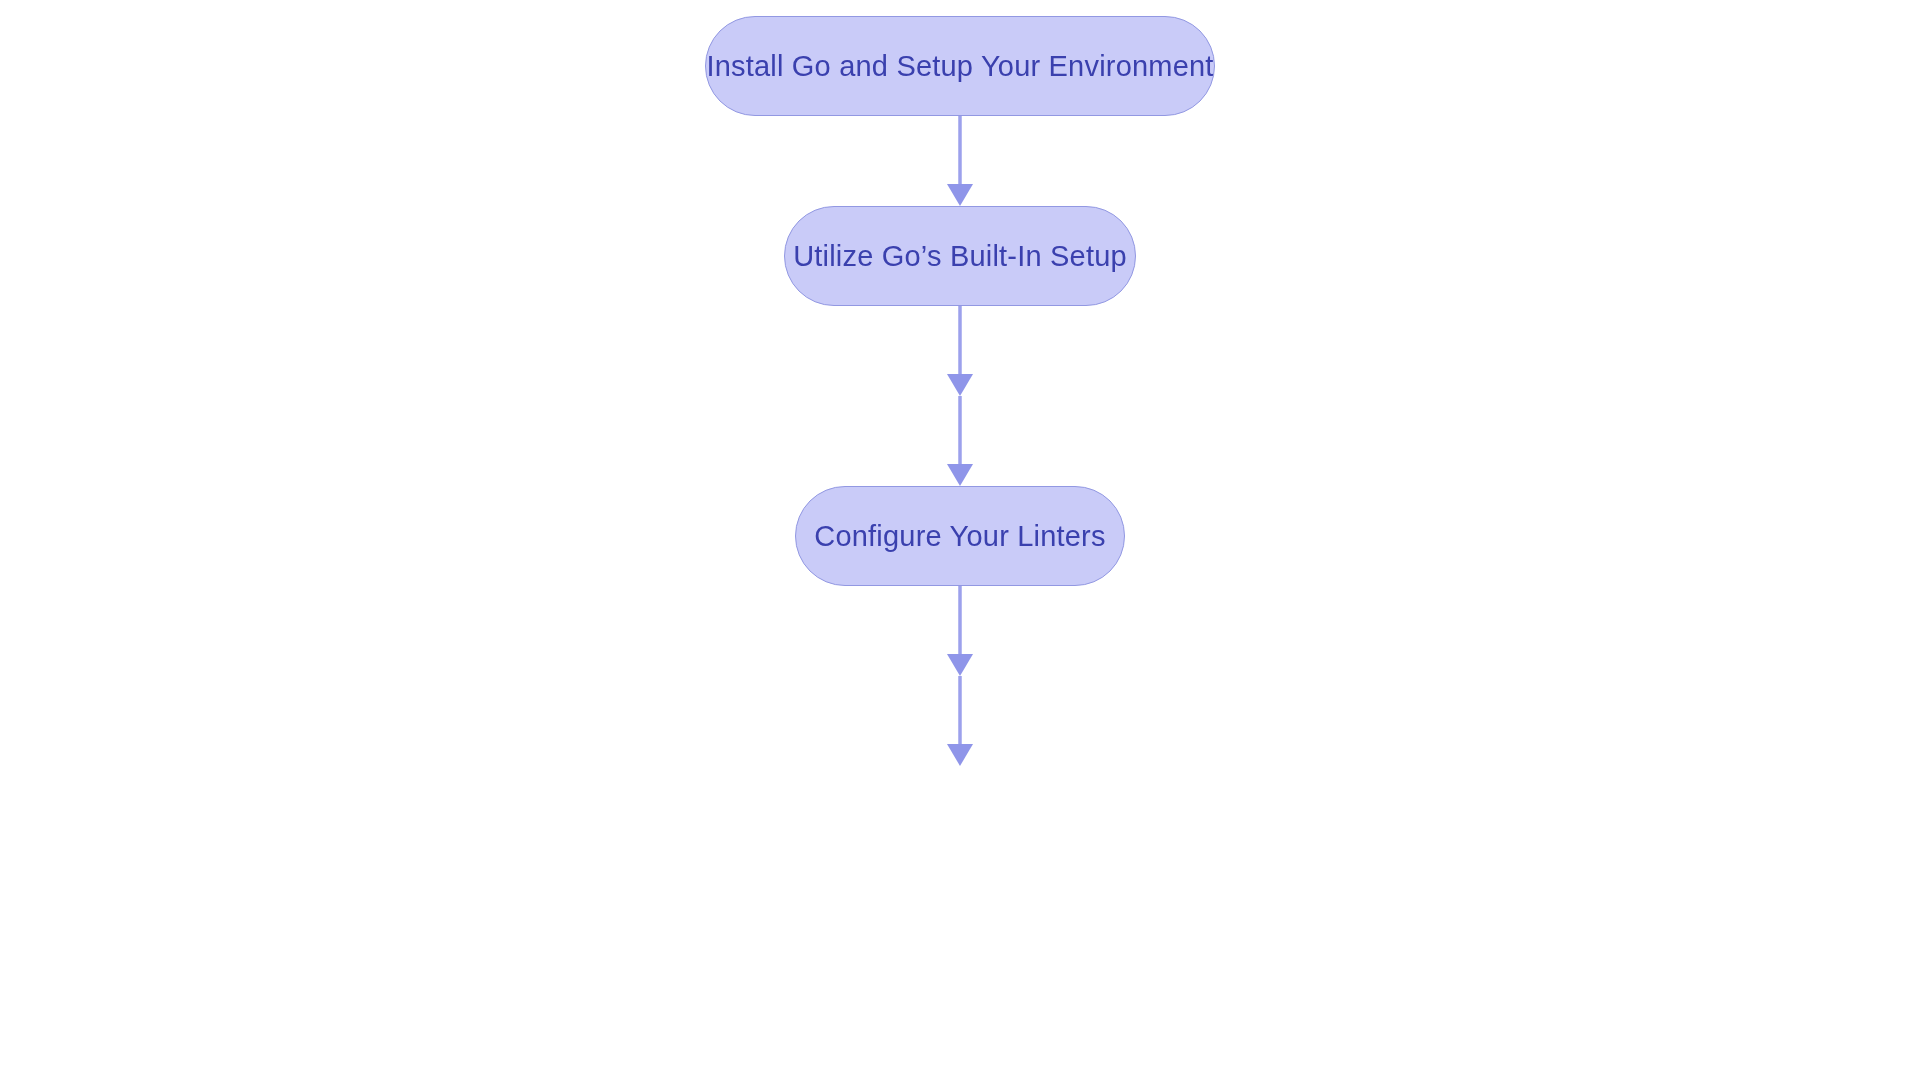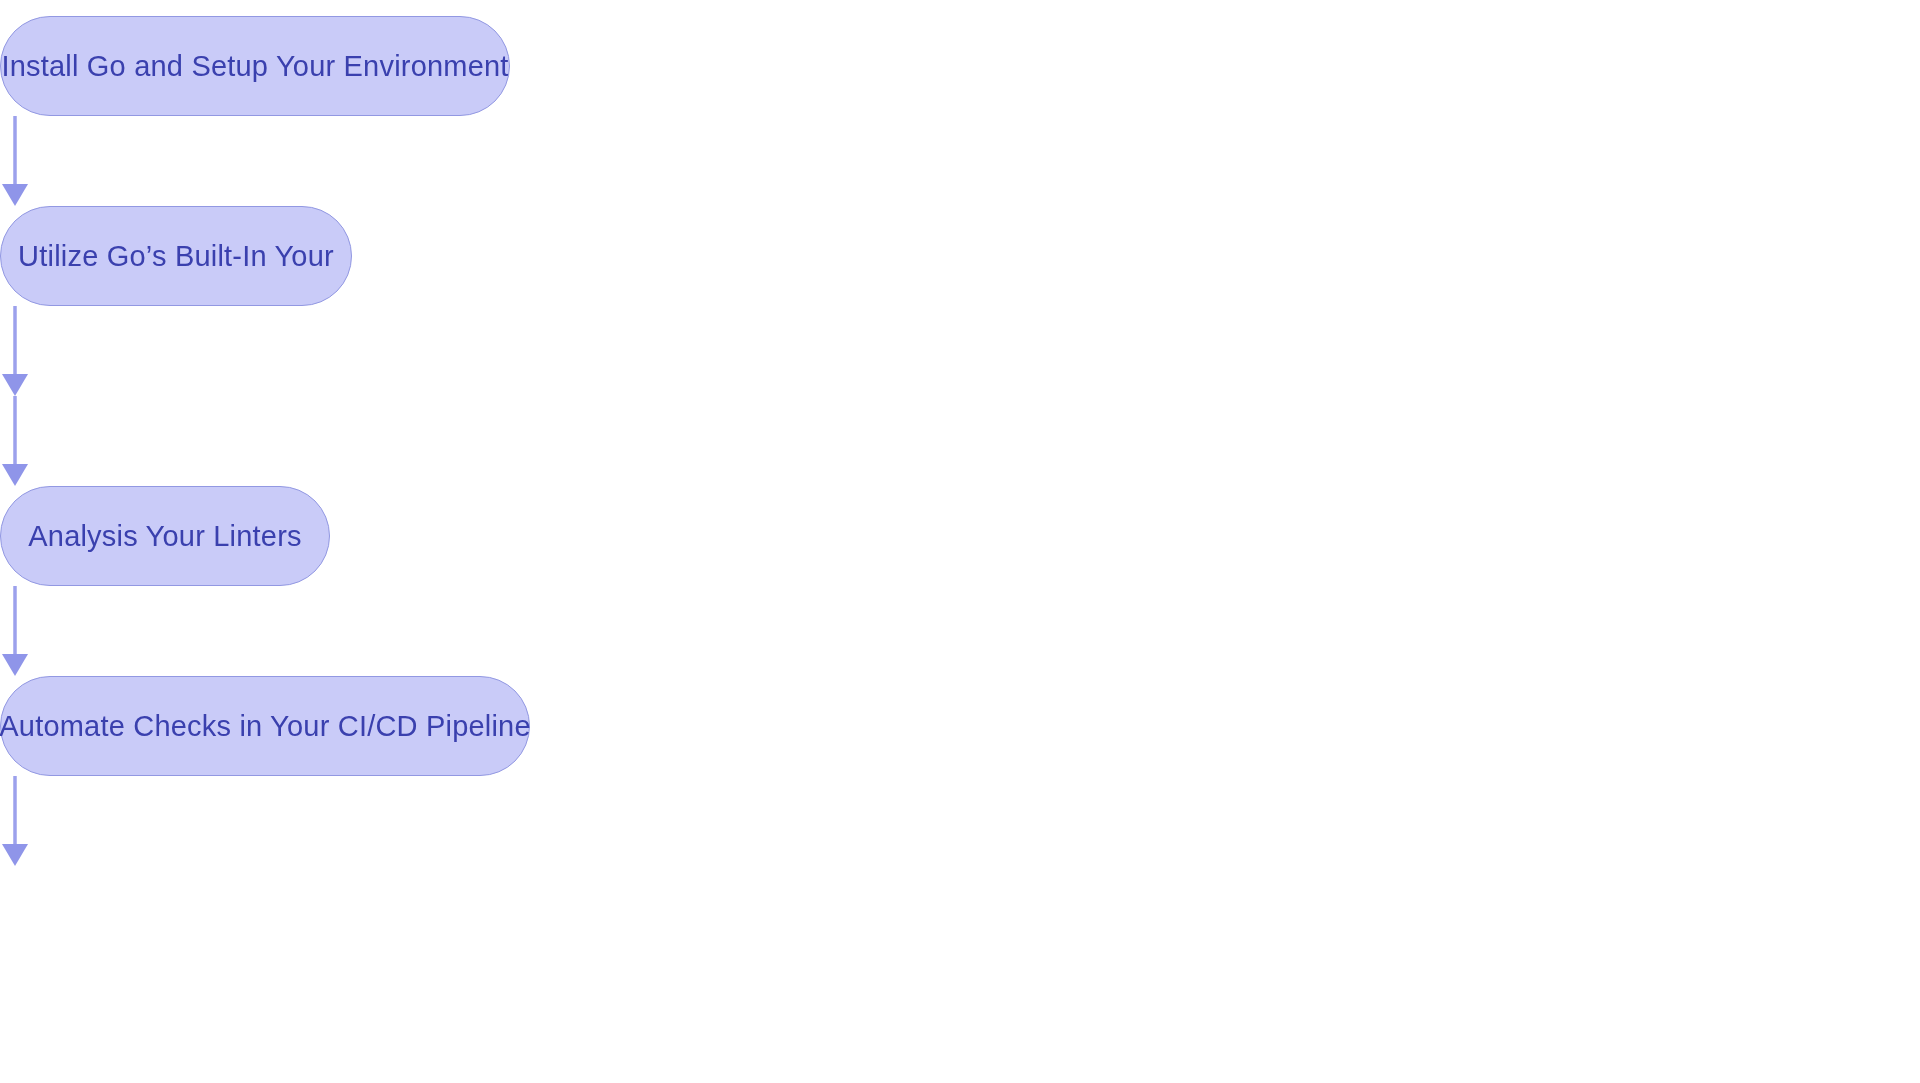--- a/index.html
+++ b/index.html
@@ -9,20 +9,21 @@
     font-family: "Liberation Sans", "DejaVu Sans", sans-serif;
   }
   .canvas {
     position: relative;
     width: 1920px;
     height: 1083px;
     background: var(--bg, #ffffff);
     overflow: hidden;
     display: flex;
     flex-direction: column;
+    align-items: center;
   }
   .node {
     box-sizing: border-box;
     height: 100px;
     border-radius: 50px;
     background: var(--node-fill, #c9cbf8);
     border: 1.5px solid var(--node-border, #9298e2);
     display: flex;
     align-items: center;
     justify-content: center;
@@ -58,52 +59,49 @@
   </div>
 
   <div class="connector">
     <svg width="30" height="90" viewBox="0 0 30 90" aria-hidden="true">
       <line x1="15" y1="0" x2="15" y2="70" stroke="#9ca1ec" stroke-width="3.5" class="arrow-line"></line>
       <polygon points="2,68 28,68 15,90" fill="#8f95e9" class="arrow-head"></polygon>
     </svg>
   </div>
 
   <div class="node node-2">
-    <span>Utilize Go’s Built-In Your</span>
+    <span>Utilize Go’s Built-In Setup</span>
   </div>
 
   <div class="connector">
     <svg width="30" height="90" viewBox="0 0 30 90" aria-hidden="true">
       <line x1="15" y1="0" x2="15" y2="70" stroke="#9ca1ec" stroke-width="3.5" class="arrow-line"></line>
       <polygon points="2,68 28,68 15,90" fill="#8f95e9" class="arrow-head"></polygon>
     </svg>
   </div>
 
 
   <div class="connector">
     <svg width="30" height="90" viewBox="0 0 30 90" aria-hidden="true">
       <line x1="15" y1="0" x2="15" y2="70" stroke="#9ca1ec" stroke-width="3.5" class="arrow-line"></line>
       <polygon points="2,68 28,68 15,90" fill="#8f95e9" class="arrow-head"></polygon>
     </svg>
   </div>
 
   <div class="node node-4">
-    <span>Analysis Your Linters</span>
+    <span>Configure Your Linters</span>
   </div>
 
   <div class="connector">
     <svg width="30" height="90" viewBox="0 0 30 90" aria-hidden="true">
       <line x1="15" y1="0" x2="15" y2="70" stroke="#9ca1ec" stroke-width="3.5" class="arrow-line"></line>
       <polygon points="2,68 28,68 15,90" fill="#8f95e9" class="arrow-head"></polygon>
     </svg>
   </div>
 
-  <div class="node node-5">
-    <span>Automate Checks in Your CI/CD Pipeline</span>
-  </div>
 
   <div class="connector">
     <svg width="30" height="90" viewBox="0 0 30 90" aria-hidden="true">
       <line x1="15" y1="0" x2="15" y2="70" stroke="#9ca1ec" stroke-width="3.5" class="arrow-line"></line>
       <polygon points="2,68 28,68 15,90" fill="#8f95e9" class="arrow-head"></polygon>
     </svg>
   </div>
 
 
 </div>

